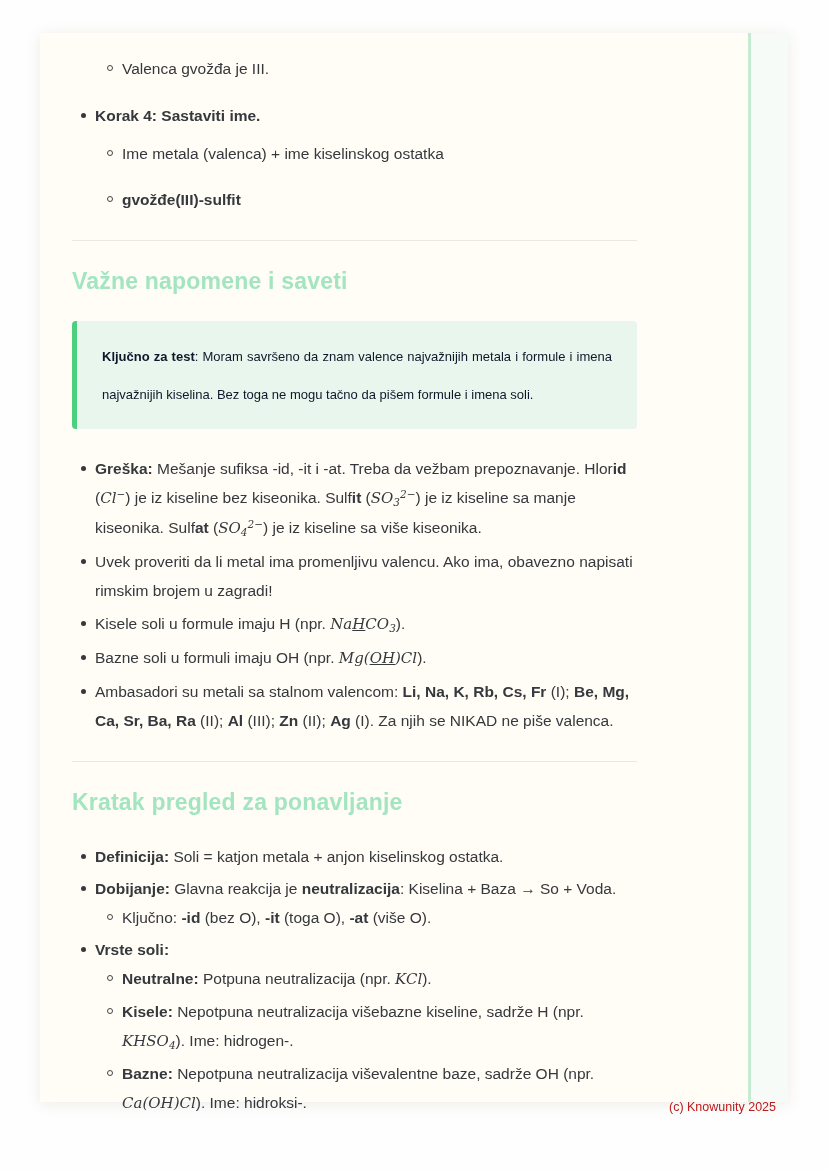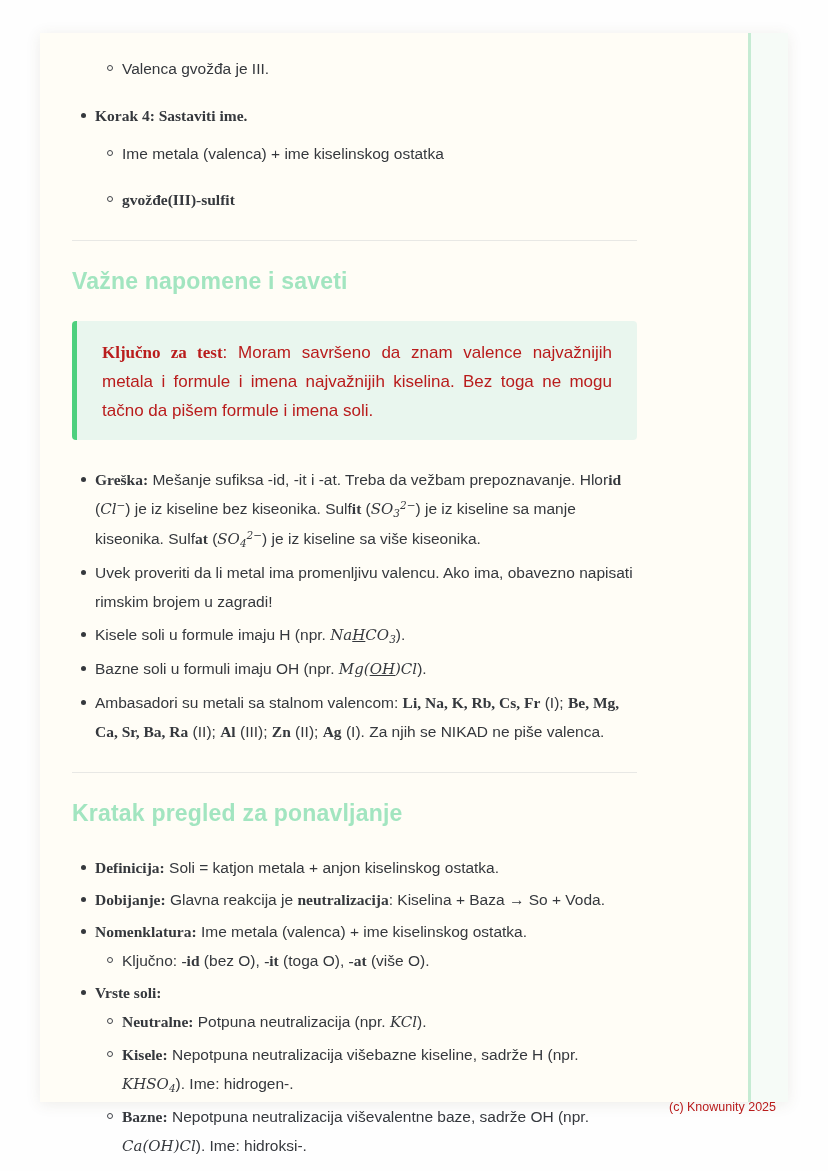--- a/index.html
+++ b/index.html
@@ -51,25 +51,25 @@
   }
 
   .callout {
     background: #e9f6ee;
     border-left: 5px solid #4dd07e;
     border-radius: 4px;
     padding: 17px 25px 15px 25px;
     margin: 0 0 25px 0;
   }
   .callout-text {
-    font-size: 17px; line-height: 29px; text-align: justify; color: #b91c1c;
+    font-size: 13px; line-height: 38px; text-align: justify; color: #0f172a;
   }
 
   
-  .rb { font-weight: bold; font-family: Liberation Serif, serif; }
+  .rb { font-weight: bold; }
   .rm { font-family: "DejaVu Serif", serif; font-style: italic; font-size: 15px; }
   .ru { text-decoration: underline; }
   sub, sup { line-height: 0; font-size: 10.5px; }
   sub.rm, sup.rm { font-size: 10.5px; }
   sub { vertical-align: -0.25em; }
   sup { vertical-align: 0.5em; }
 
   .footer {
     position: absolute; top: 1100px; right: 52px;
     font-size: 12.5px; color: #b91c1c;
@@ -140,24 +140,20 @@
 
       <ul class="list review">
           <li class="main">
             <span class="marker"></span>
             <div class="li-text"><span class="rb">Definicija:</span><span> Soli = katjon metala + anjon kiselinskog ostatka.</span></div>
           </li>
           <li class="main">
             <span class="marker"></span>
             <div class="li-text"><span class="rb">Dobijanje:</span><span> Glavna reakcija je </span><span class="rb">neutralizacija</span><span>: Kiselina + Baza → So + Voda.</span></div>
           </li>
-          <li class="main">
-            <span class="marker"></span>
-            <div class="li-text"><span class="rb">Nomenklatura:</span><span> Ime metala (valenca) + ime kiselinskog ostatka.</span></div>
-          </li>
           <li class="sub tight">
             <span class="marker"></span>
             <div class="li-text"><span>Ključno: </span><span class="rb">-id</span><span> (bez O), </span><span class="rb">-it</span><span> (toga O), </span><span class="rb">-at</span><span> (više O).</span></div>
           </li>
           <li class="main">
             <span class="marker"></span>
             <div class="li-text"><span class="rb">Vrste soli:</span></div>
           </li>
           <li class="sub tight">
             <span class="marker"></span>

